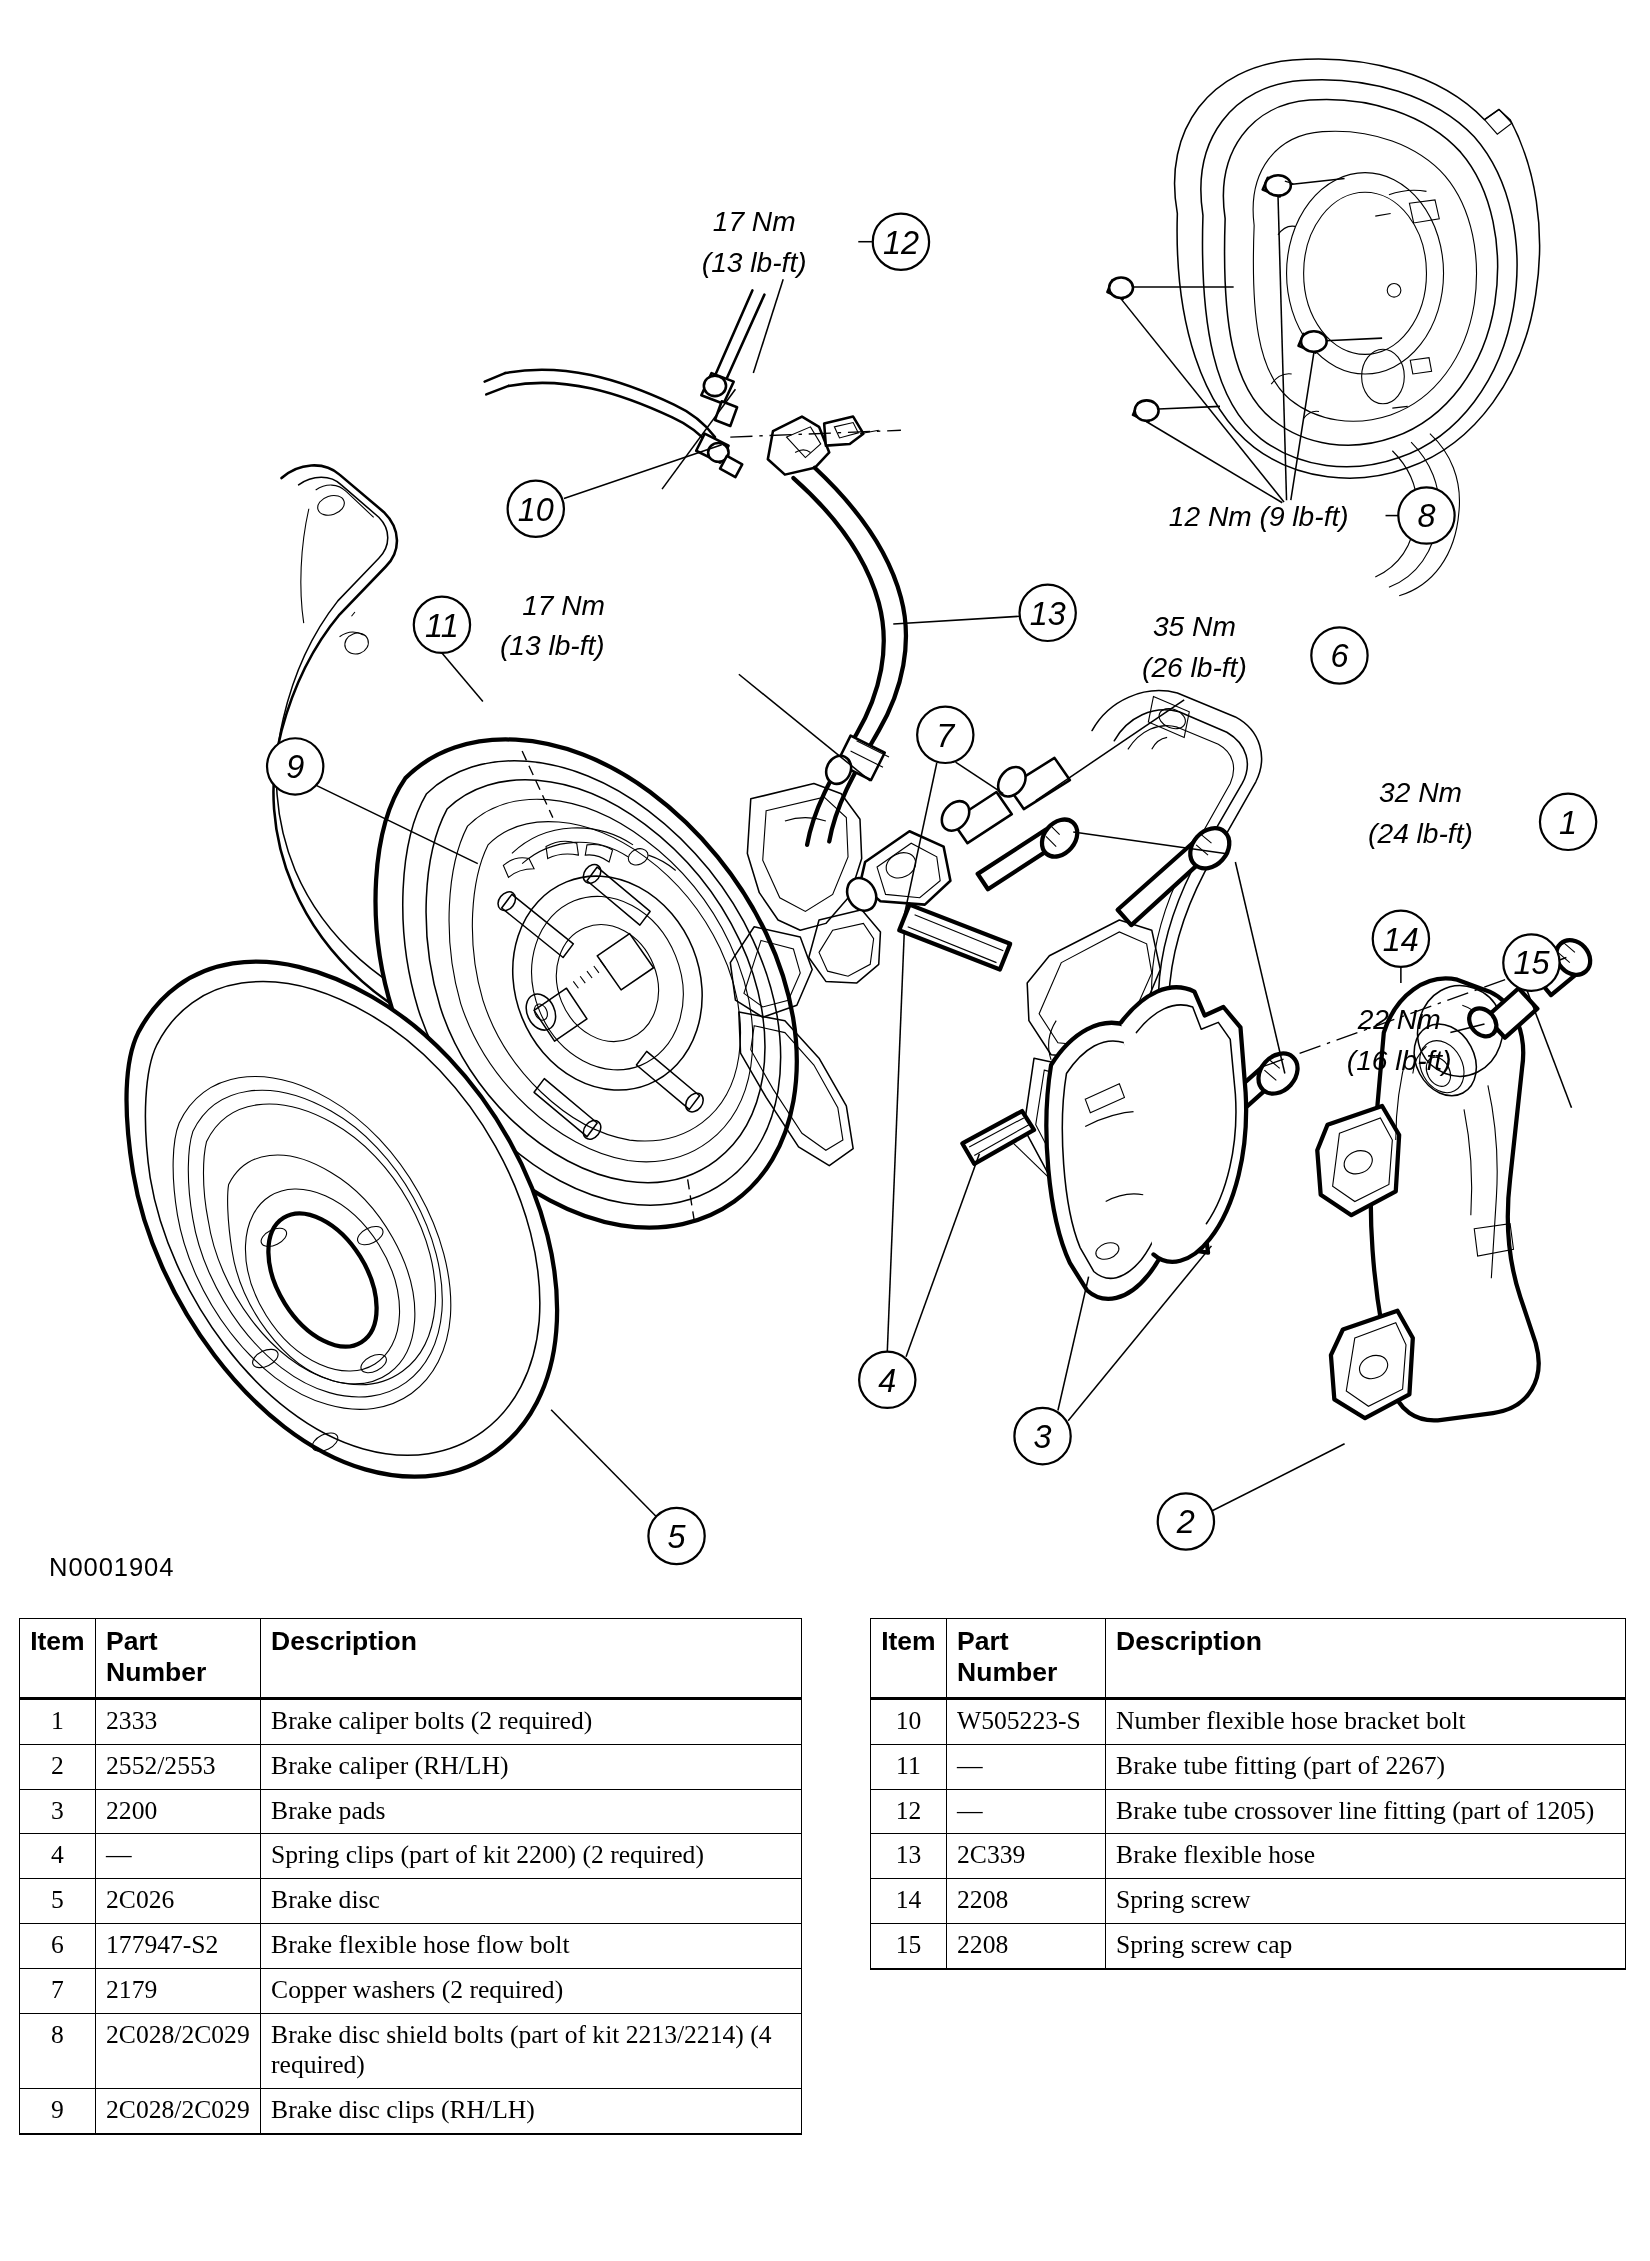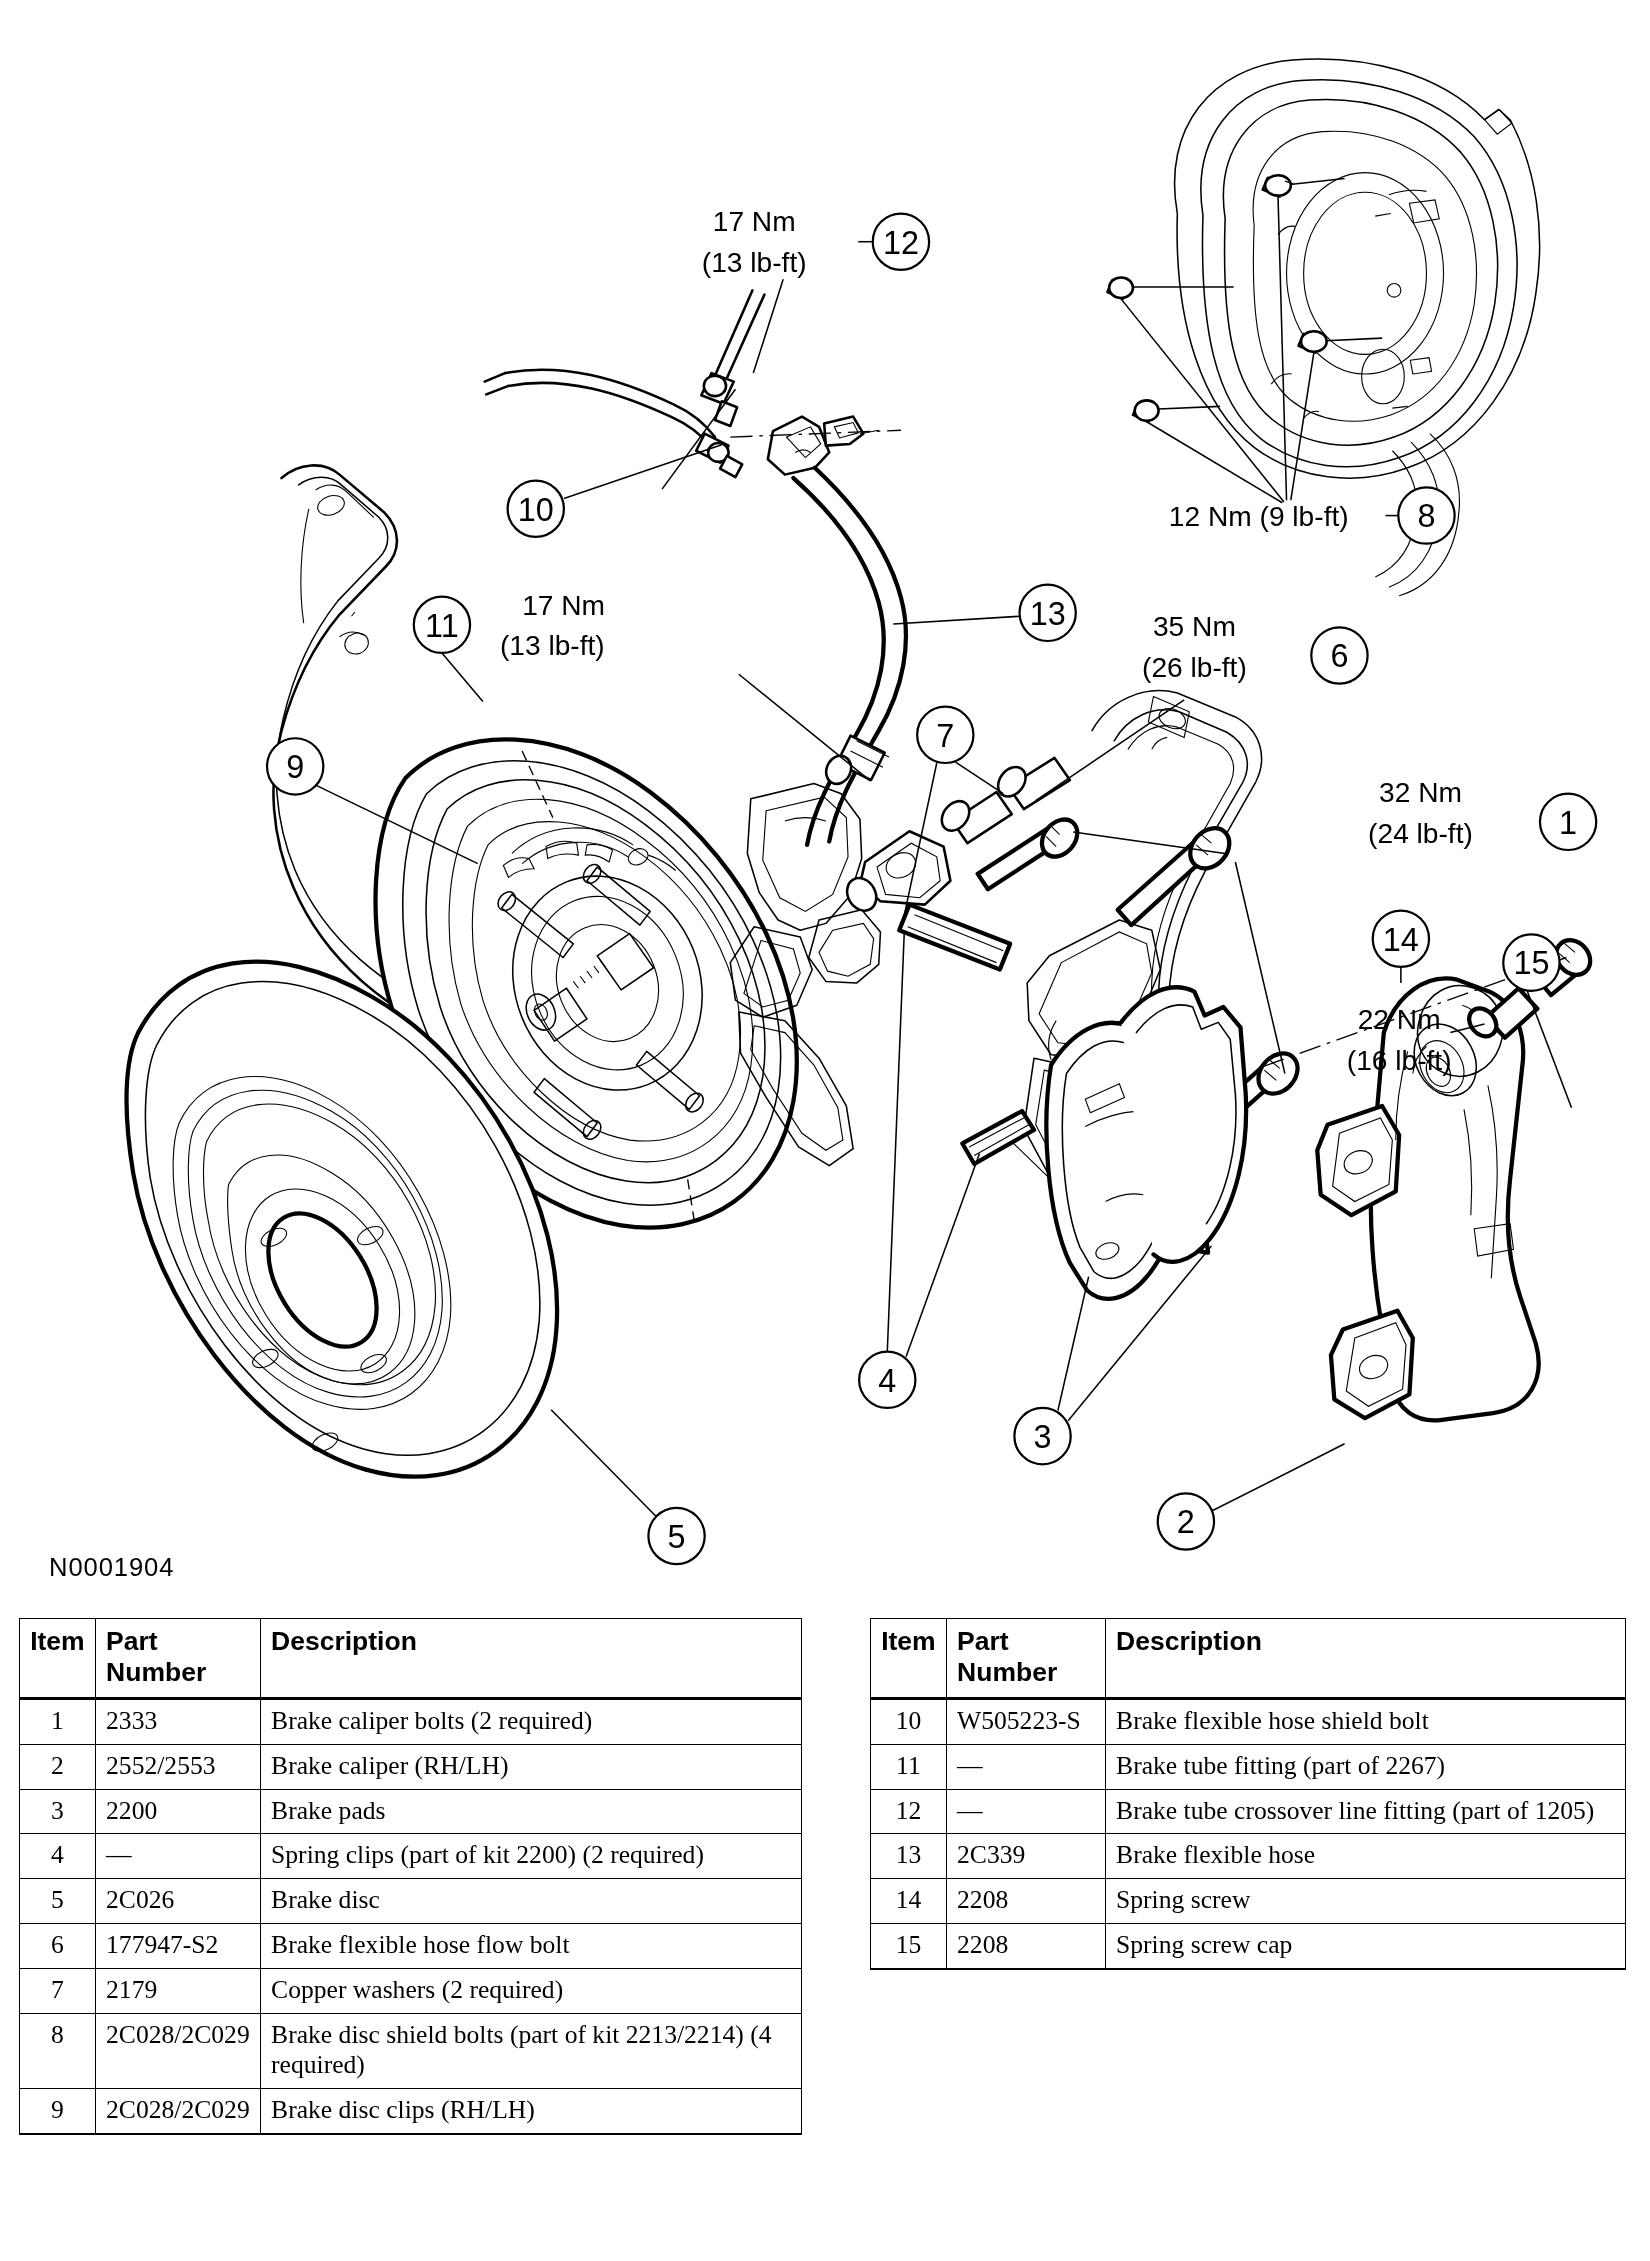--- a/index.html
+++ b/index.html
@@ -4,21 +4,21 @@
 <style>
   html,body{margin:0;padding:0;background:#ffffff;}
   body{
     width:1650px;height:2261px;
     font-family:"Liberation Serif", serif;
     color:#000;
     position:relative;
     overflow:hidden;
   }
   .diagram-area{
-    position:absolute;left:0;top:0;width:1650px;height:1613px;
+    position:absolute;left:0;top:0;width:1650px;height:1613px;font-style:italic;
   }
   .diagram-area svg{display:block;}
 
   
   .drawing-id{
     position:absolute;left:49px;top:1553px;
     font-family:"Liberation Sans", sans-serif;
     font-size:25.6px;letter-spacing:0.9px;color:#000;
   }
 
@@ -623,21 +623,21 @@
       <tr>
         <th>Item</th>
         <th>Part Number</th>
         <th>Description</th>
       </tr>
     </thead>
     <tbody>
       <tr>
         <td class="item">10</td>
         <td>W505223-S</td>
-        <td>Brake flexible hose shield bolt</td>
+        <td>Number flexible hose bracket bolt</td>
       </tr>
       <tr>
         <td class="item">11</td>
         <td>—</td>
         <td>Brake tube fitting (part of 2267)</td>
       </tr>
       <tr>
         <td class="item">12</td>
         <td>—</td>
         <td>Brake tube crossover line fitting (part of 1205)</td>

